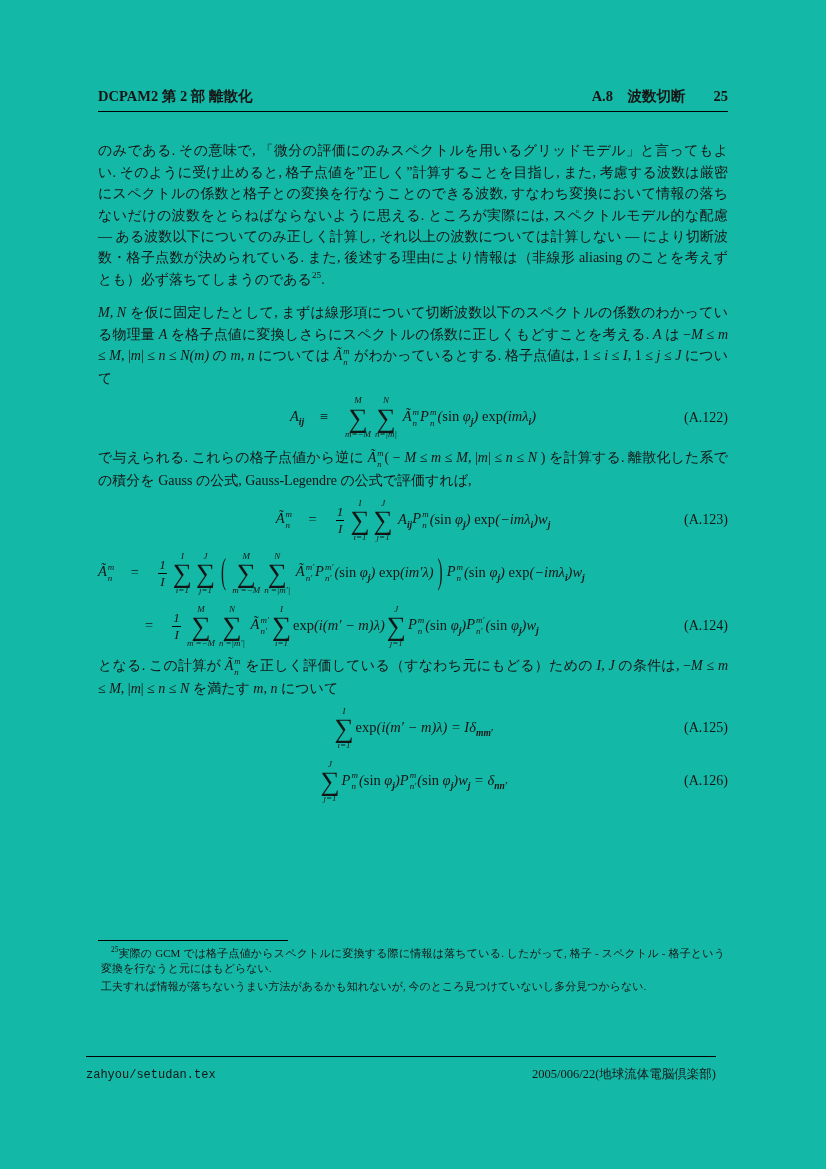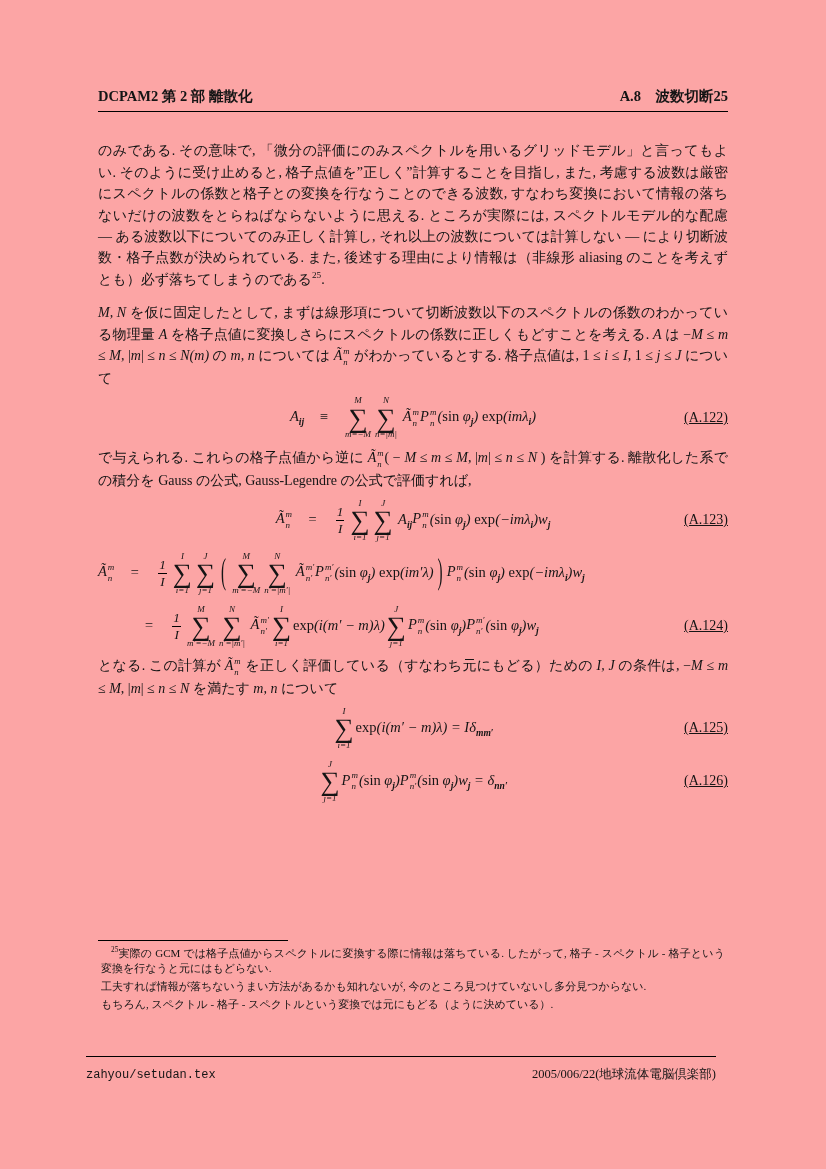--- a/index.html
+++ b/index.html
@@ -1,48 +1,48 @@
 <!DOCTYPE html>
 <html><head>
 <meta charset="utf-8">
 <style>
   * { margin:0; padding:0; box-sizing:border-box; }
   html,body { background:#ffffff; }
   .page {
     position:relative; width:826px; height:1169px; margin:0 auto;
-    background:#fca5a5; overflow:hidden; color:#151515;
+    background:#14b8a6; overflow:hidden; color:#151515;
     font-family:"Liberation Serif","DejaVu Serif",serif;
   }
   .content { position:absolute; left:98px; top:88px; width:630px; }
 
   
   .page-header {
     display:flex; justify-content:space-between; align-items:baseline;
     font-weight:bold; font-size:14.5px; line-height:1.2;
     border-bottom:1.3px solid #000; padding-bottom:6px;
   }
-  .h-right { display:inline-flex; }
+  .h-right { display:inline-flex; gap:28px; }
 
   
   .body-text { margin-top:28px; font-size:14px; line-height:21.4px; text-align:justify; }
   .para { margin-bottom:12px; text-indent:0; }
   .para.tight { margin-bottom:0; }
   .para.inter { margin:0; }
 
   
   .eq-row {
     position:relative; display:flex; align-items:center; justify-content:center;
     min-height:48px; margin:5px 0; font-size:14.5px; line-height:normal;
   }
   .eq-row.eq-left  { justify-content:flex-start; }
   .eq-row.eq-cont2 { padding-left:46px; }
   .eq-math { font-style:italic; white-space:nowrap; }
   .eq-tag  {
     position:absolute; right:0; top:50%; transform:translateY(-50%);
-    font-style:normal; font-size:14px;text-decoration:underline;
+    font-style:normal; font-size:14px;
   }
 
   
   .m-rm { font-style:normal; }
   .m-it { font-style:italic; }
   .m-sup { vertical-align:super; font-size:66%; line-height:1; }
   .m-sub { vertical-align:sub;   font-size:66%; line-height:1;font-weight:bold; }
   .m-sum { display:inline-flex; flex-direction:column; align-items:center;
            vertical-align:middle; margin:0 2px; }
   .m-sig { font-size:185%; line-height:.85; font-style:normal; }
@@ -235,20 +235,19 @@
               </span></span>(<span class="m-rm">sin</span> φ<span class="m-sub">j</span>)w<span class="m-sub">j</span> = δ<span class="m-sub">nn′</span></span>
         <span class="eq-tag">(A.126)</span>
       </div>
     </div>
   </div>
 
   <div class="footnote">
     <div class="footnote-rule"></div>
     <p class="fn-p fn-first"><span class="m-sup">25</span>実際の GCM では格子点値からスペクトルに変換する際に情報は落ちている. したがって, 格子 - スペクトル - 格子という変換を行なうと元にはもどらない.</p>
     <p class="fn-p">工夫すれば情報が落ちないうまい方法があるかも知れないが, 今のところ見つけていないし多分見つからない.</p>
-    <p class="fn-p">もちろん, スペクトル - 格子 - スペクトルという変換では元にもどる（ように決めている）.</p>
   </div>
 
   <div class="page-footer">
     <span class="footer-left">zahyou/setudan.tex</span>
     <span class="footer-right">2005/006/22(地球流体電脳倶楽部)</span>
   </div>
 </div>
 
 </body></html>

